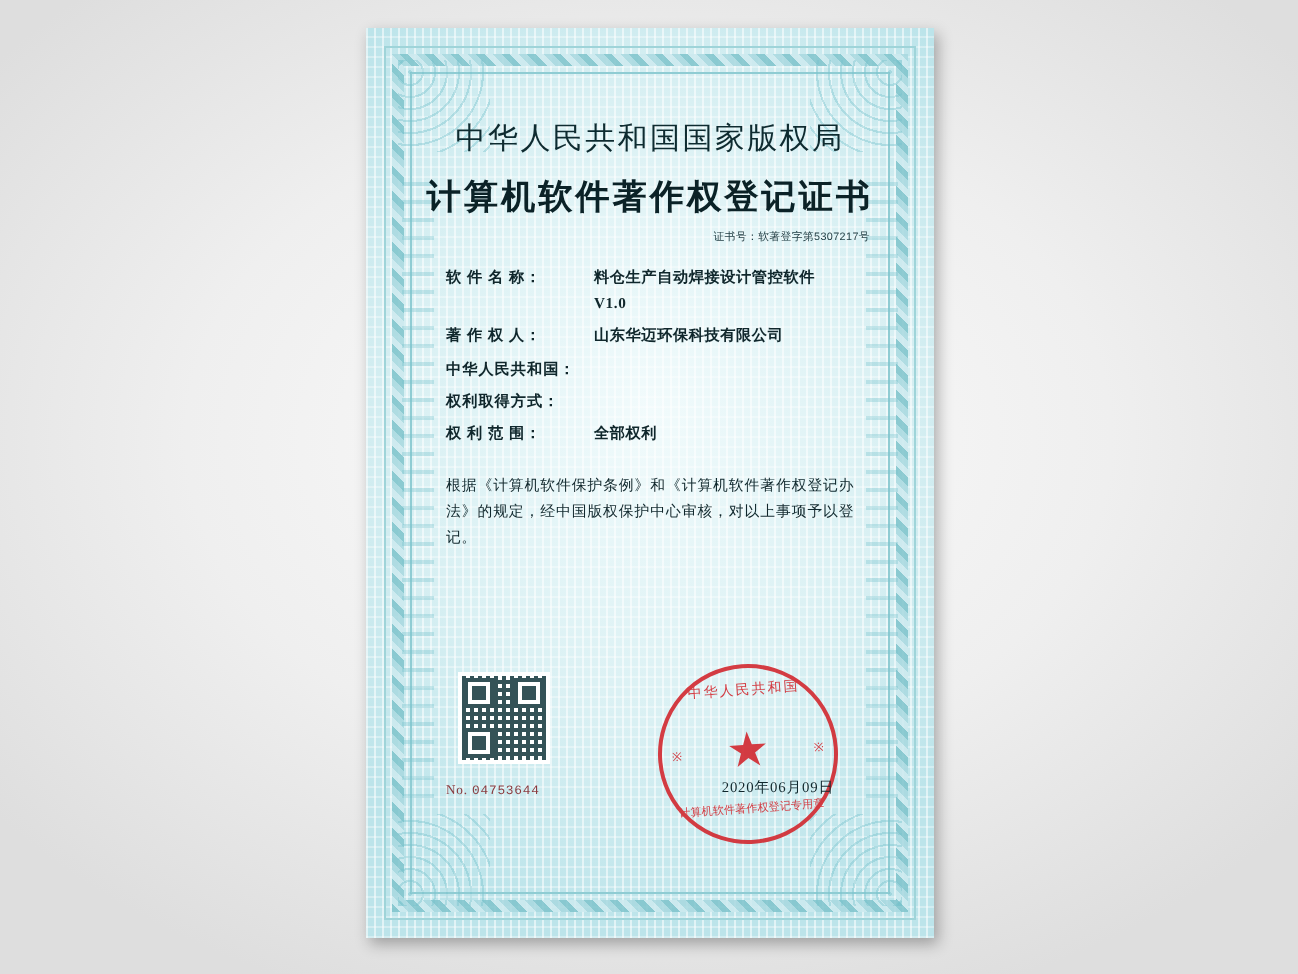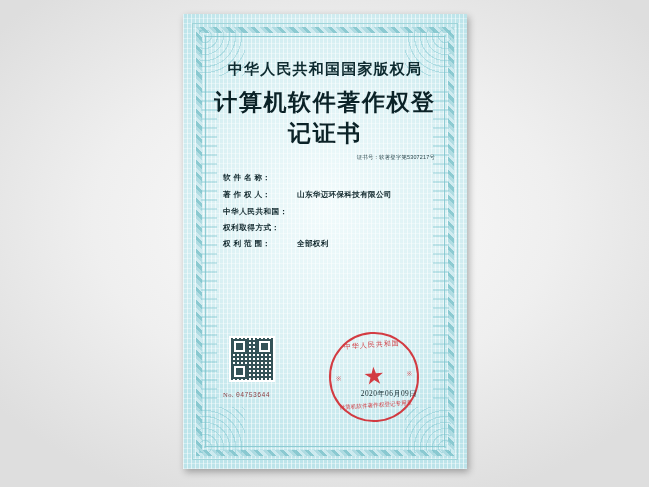--- a/index.html
+++ b/index.html
@@ -84,26 +84,26 @@
     position: absolute;
     left: 26px; top: 26px; right: 26px; bottom: 26px;
   }
   .title1 {
     text-align: center;
     font-family: "Liberation Serif", serif;
     font-size: 15px;
     letter-spacing: 1.2px;
     color: #0e2b30;
     margin-top: 20px;
-    font-weight: 700;
+    font-weight: 400;
   }
   .title2 {
     text-align: center;
     font-family: "Liberation Serif", serif;
-    font-size: 23px;
+    font-size: 17px;
     letter-spacing: 1.6px;
     color: #0b2227;
     margin-top: 8px;
     font-weight: 700;
   }
   .cert-no {
     text-align: right;
     font-size: 5.4px;
     color: #1d3a40;
     margin-top: 5px;
@@ -277,20 +277,24 @@
   <div class="content">
 
     <div class="title1">中华人民共和国国家版权局</div>
     <div class="title2">计算机软件著作权登记证书</div>
     <div class="cert-no">证书号：软著登字第5307217号</div>
 
     <div class="fields">
 
       <div class="row">
         <div class="lbl">软 件 名 称：</div>
+        <div class="val">
+          <span>料仓生产自动焊接设计管控软件</span>
+          <span class="sub">V1.0</span>
+        </div>
       </div>
 
       <div class="row">
         <div class="lbl">著 作 权 人：</div>
         <div class="val">山东华迈环保科技有限公司</div>
       </div>
 
       <div class="row tight">
         <div class="lbl">中华人民共和国：</div>
       </div>
@@ -301,20 +305,21 @@
       </div>
 
       <div class="row tight">
         <div class="lbl">权 利 范 围：</div>
         <div class="val">全部权利</div>
       </div>
 
 
     </div>
 
+    <div class="statement">根据《计算机软件保护条例》和《计算机软件著作权登记办法》的规定，经中国版权保护中心审核，对以上事项予以登记。</div>
 
     <div class="qr">
       <div class="qr-inner">
         <div class="qr-eye a"></div>
         <div class="qr-eye b"></div>
         <div class="qr-eye c"></div>
       </div>
     </div>
 
     <div class="seal">

